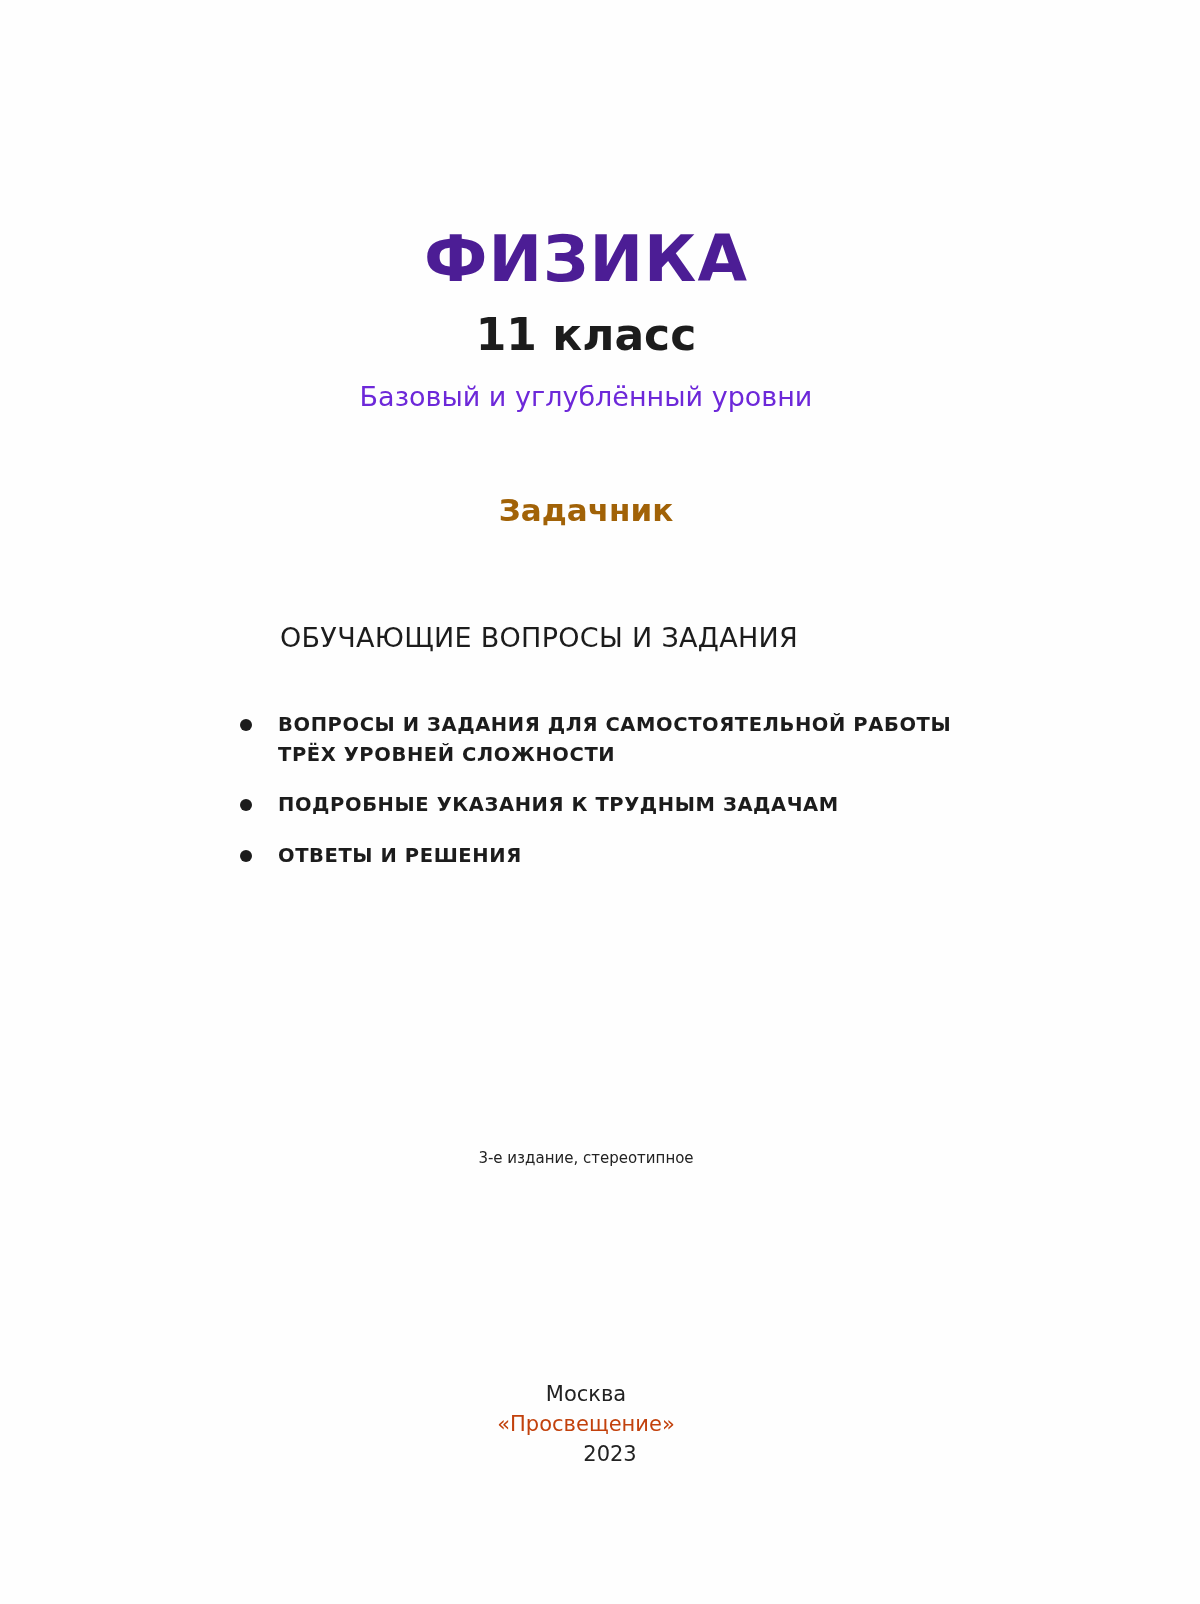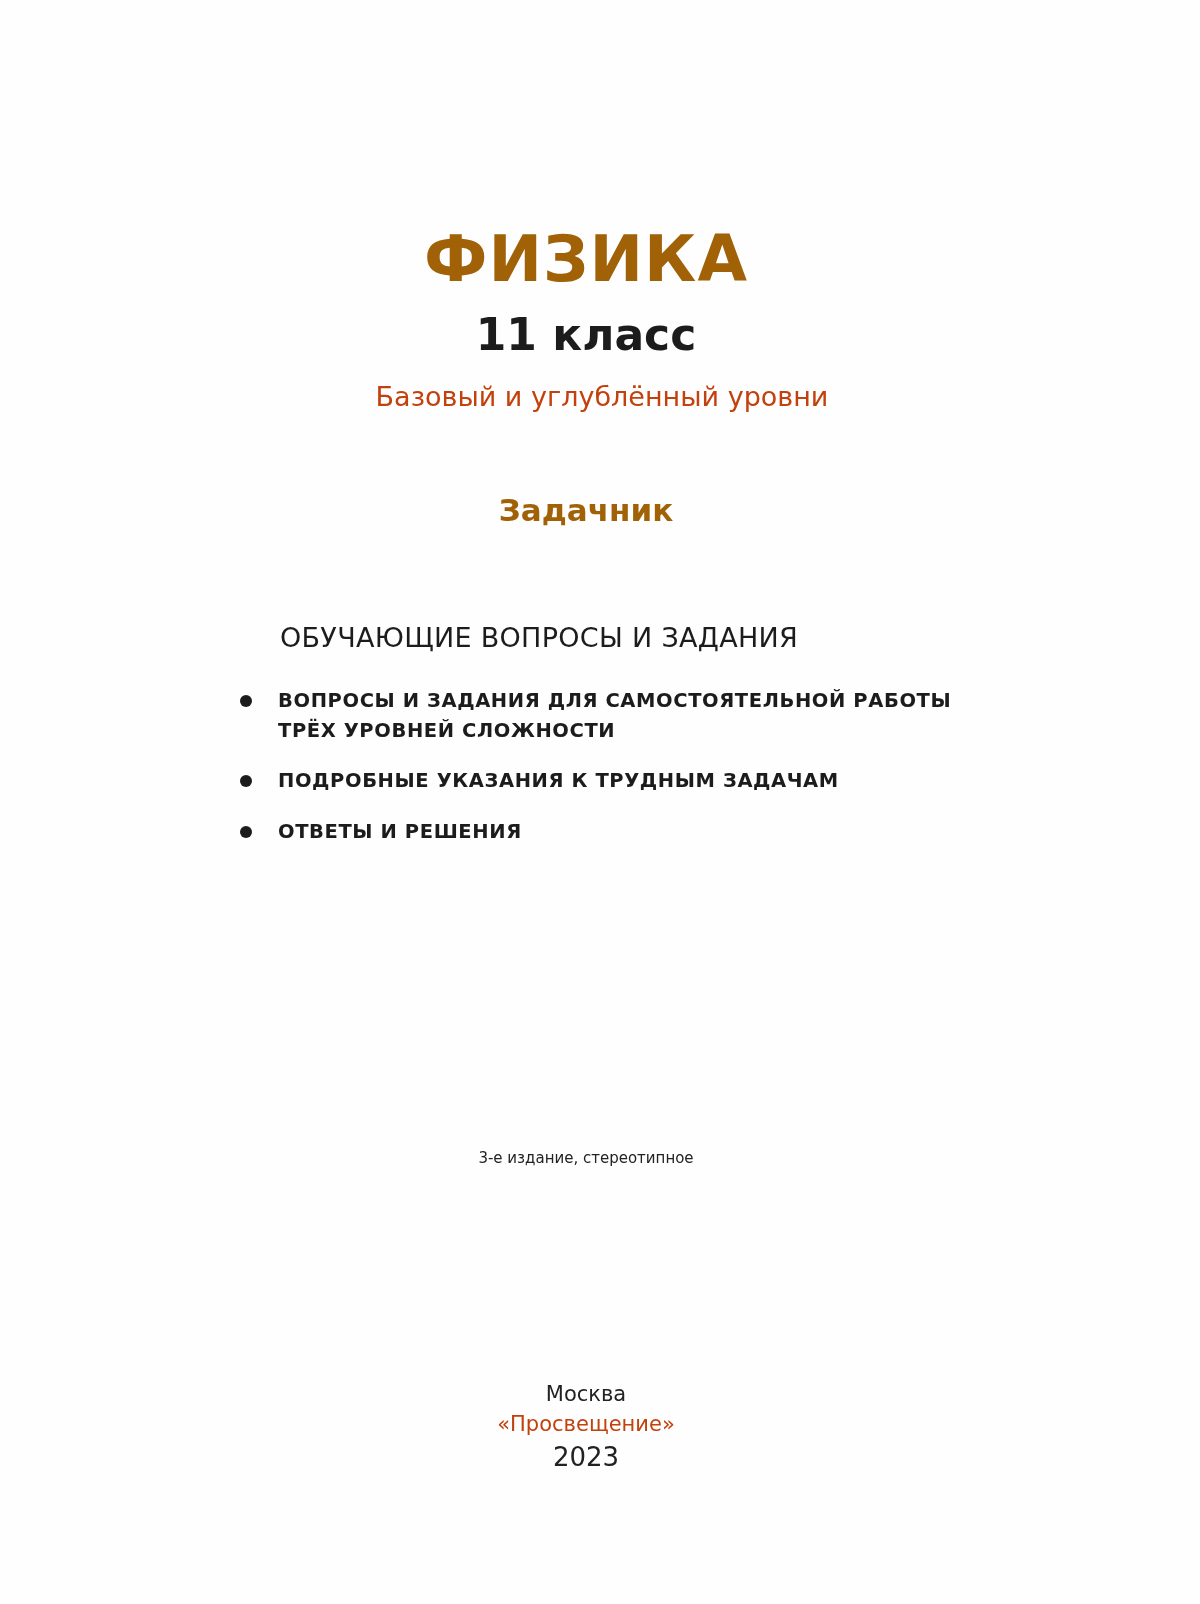--- a/index.html
+++ b/index.html
@@ -6,35 +6,35 @@
     body {
       width: 1200px; height: 1604px;
       background: #fefefe;
       color: #1f1f1f;
       font-family: "DejaVu Sans", "Liberation Sans", sans-serif;
       position: relative;
       overflow: hidden;
     }
     .abs { position: absolute; white-space: nowrap; }
     .center { left: 0; width: 1172px; text-align: center; }
-    .title { top: 222px; font-size: 64px; font-weight: bold; letter-spacing: 1px; color: #a16207; }
+    .title { top: 222px; font-size: 64px; font-weight: bold; letter-spacing: 1px; color: #4c1d95; }
     .grade { top: 309px; font-size: 44px; font-weight: bold; color: #1c1c1c; }
-    .levels { top: 381px; font-size: 27px; color: #c2410c; padding-left: 16px; }
+    .levels { top: 381px; font-size: 27px; color: #6d28d9; }
     .kind { top: 492px; font-size: 31px; font-weight: bold; color: #a16207; }
     .section { top: 622px; left: 280px; font-size: 27px; color: #1c1c1c; letter-spacing: 0.3px; }
     .bullets { position: absolute; left: 240px; top: 686px; margin: 0; padding: 0; list-style: none; }
     .bullets li { position: relative; padding-left: 38px; font-size: 19.5px; font-weight: bold; color: #1c1c1c; letter-spacing: 0.6px; line-height: 30px; }
     .bullets li .dot { position: absolute; left: 0; top: 9px; width: 12px; height: 12px; border-radius: 50%; background: #1c1c1c; }
-    .b0 { margin-bottom: 20px; }
+    .b0 { margin-bottom: 20px; margin-top: 24px; }
     .b1 { margin-bottom: 21px; }
     .b2 { margin-bottom: 34px; }
     .edition { top: 1149px; font-size: 15px; color: #222; }
     .city { top: 1382px; font-size: 21px; color: #222; }
     .publisher { top: 1412px; font-size: 21px; color: #c2410c; }
-    .year { top: 1442px; font-size: 26px; color: #222; }
+    .year { top: 1442px; font-size: 21px; color: #222; padding-left: 24px; }
   </style>
 </head>
 <body>
 
 <div class="abs center title">ФИЗИКА</div>
 <div class="abs center grade">11 класс</div>
 <div class="abs center levels">Базовый и углублённый уровни</div>
 <div class="abs center kind">Задачник</div>
 
 <div class="abs section">ОБУЧАЮЩИЕ ВОПРОСЫ И ЗАДАНИЯ</div>

